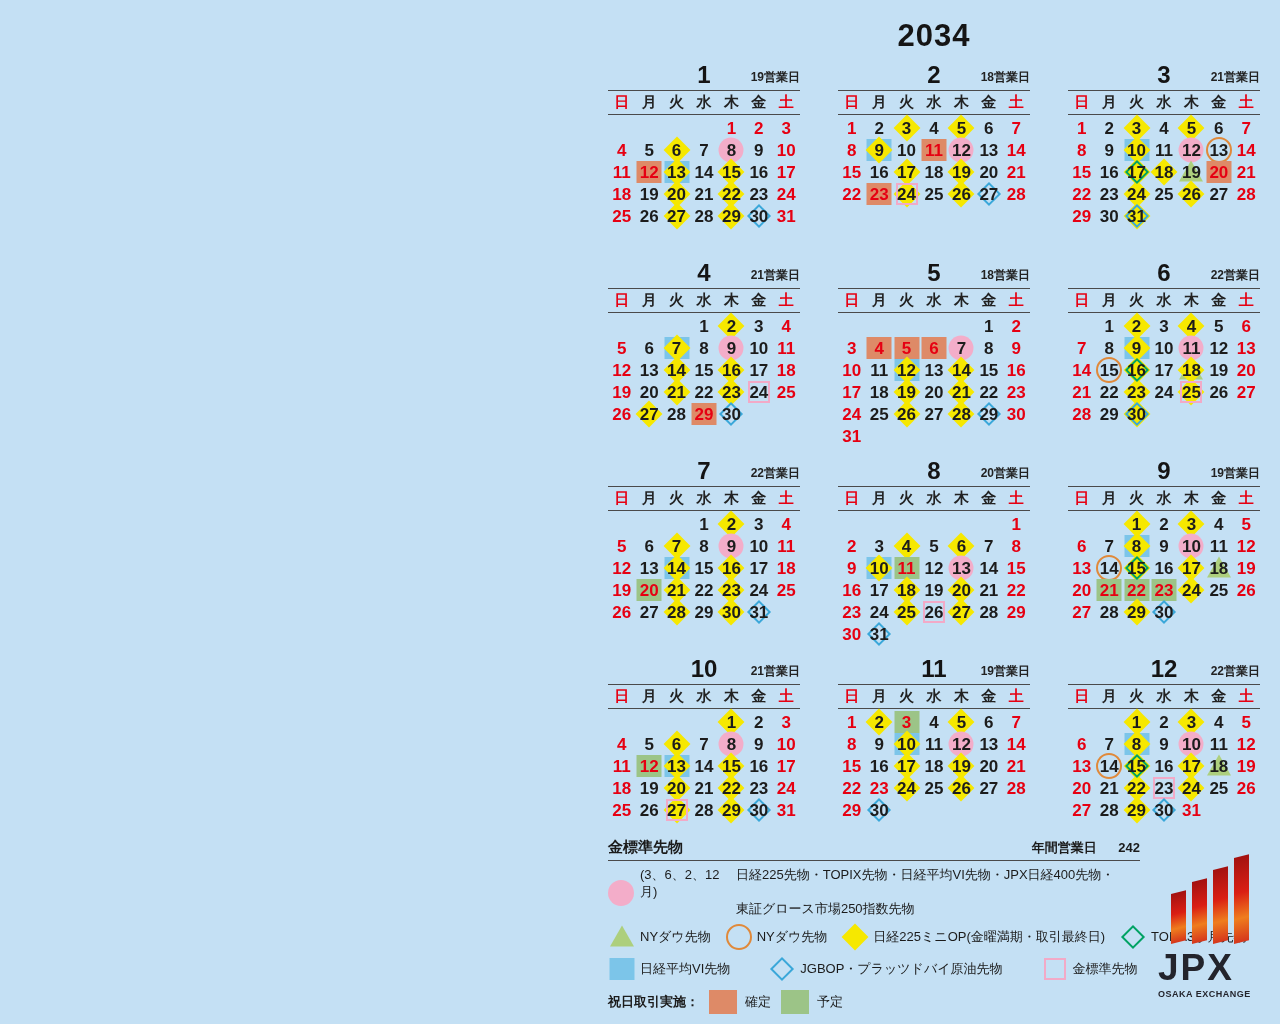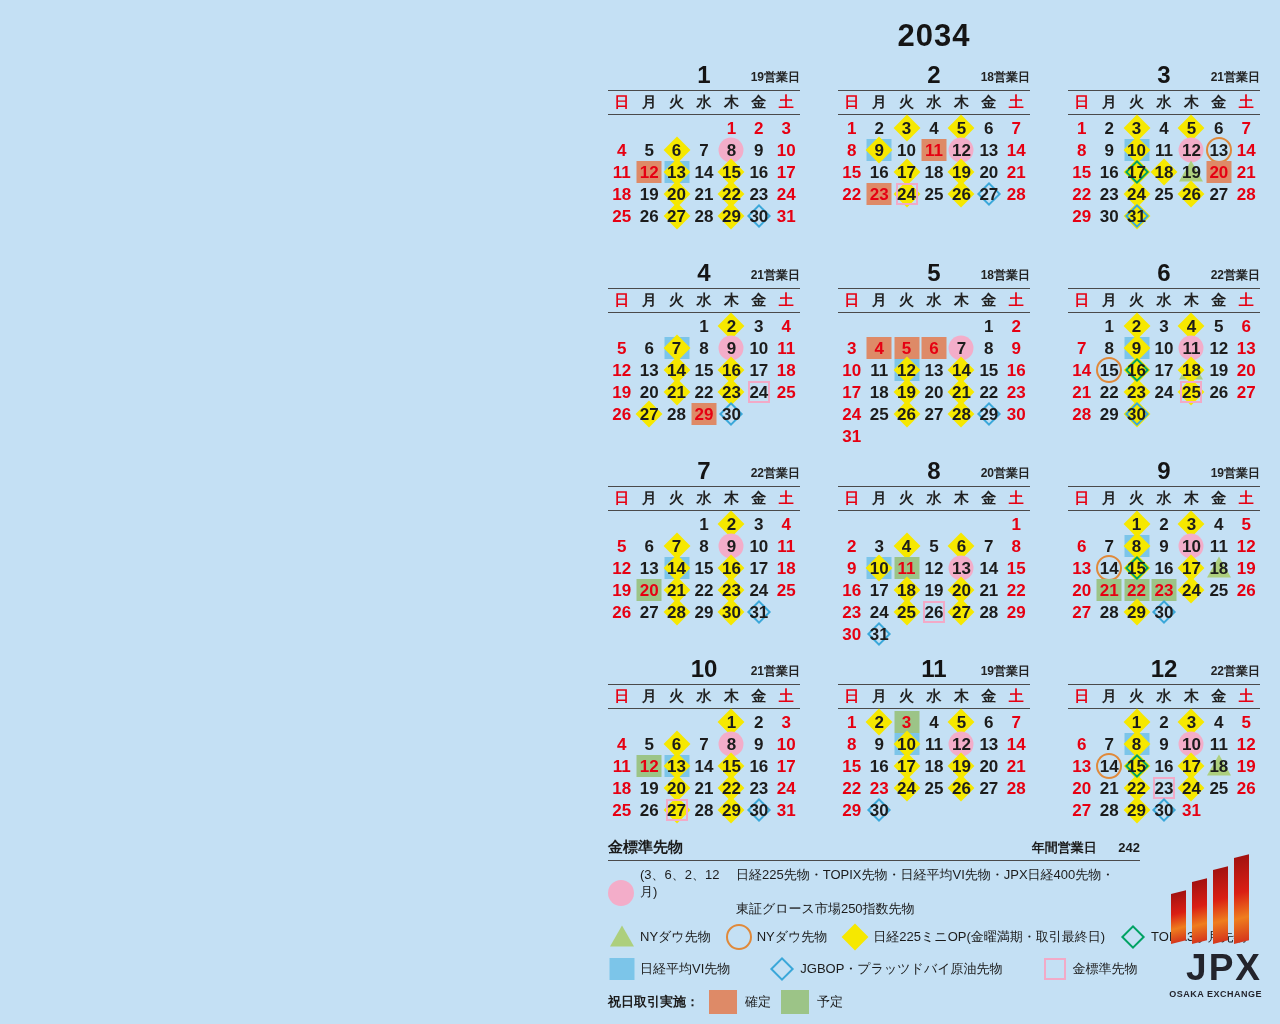--- a/index.html
+++ b/index.html
@@ -62,21 +62,21 @@
   .lg-indent{padding-left:96px;}
   .lg-row{display:flex;align-items:center;margin-top:6px;}
   .lg-item{display:flex;align-items:center;margin-right:14px;white-space:nowrap;}
   .lmk{position:relative;display:inline-block;width:28px;height:26px;margin-right:4px;flex:0 0 28px;}
   .lg-holiday{display:flex;align-items:center;margin-top:8px;}
   .lg-holiday .lbl{font-weight:bold;}
   .lg-swatch{display:inline-block;width:28px;height:24px;margin:0 8px 0 10px;}
   .sw-os{background:#de8a67;}
   .sw-gs{background:#9cc487;}
   
-  .logo{position:absolute;left:1158px;top:856px;width:104px;text-align:right;}
+  .logo{position:absolute;left:1158px;top:856px;width:104px;text-align:left;}
   .logo-bars{display:flex;align-items:flex-end;justify-content:center;gap:6px;height:88px;}
   .logo-bar{width:15px;transform:skewY(-14deg);transform-origin:bottom left;
     background:linear-gradient(to bottom,#a31210 0%,#da1f14 42%,#ef7d1e 72%,#d5361c 100%);}
   .b1{height:50px;}.b2{height:62px;}.b3{height:74px;}.b4{height:86px;}
   .logo-jpx{font-size:37px;font-weight:900;color:#23242c;letter-spacing:2px;line-height:1.1;margin-top:4px;}
   .logo-sub{font-size:9px;font-weight:bold;color:#23242c;letter-spacing:0.5px;}
 </style>
 </head>
 <body>
 

